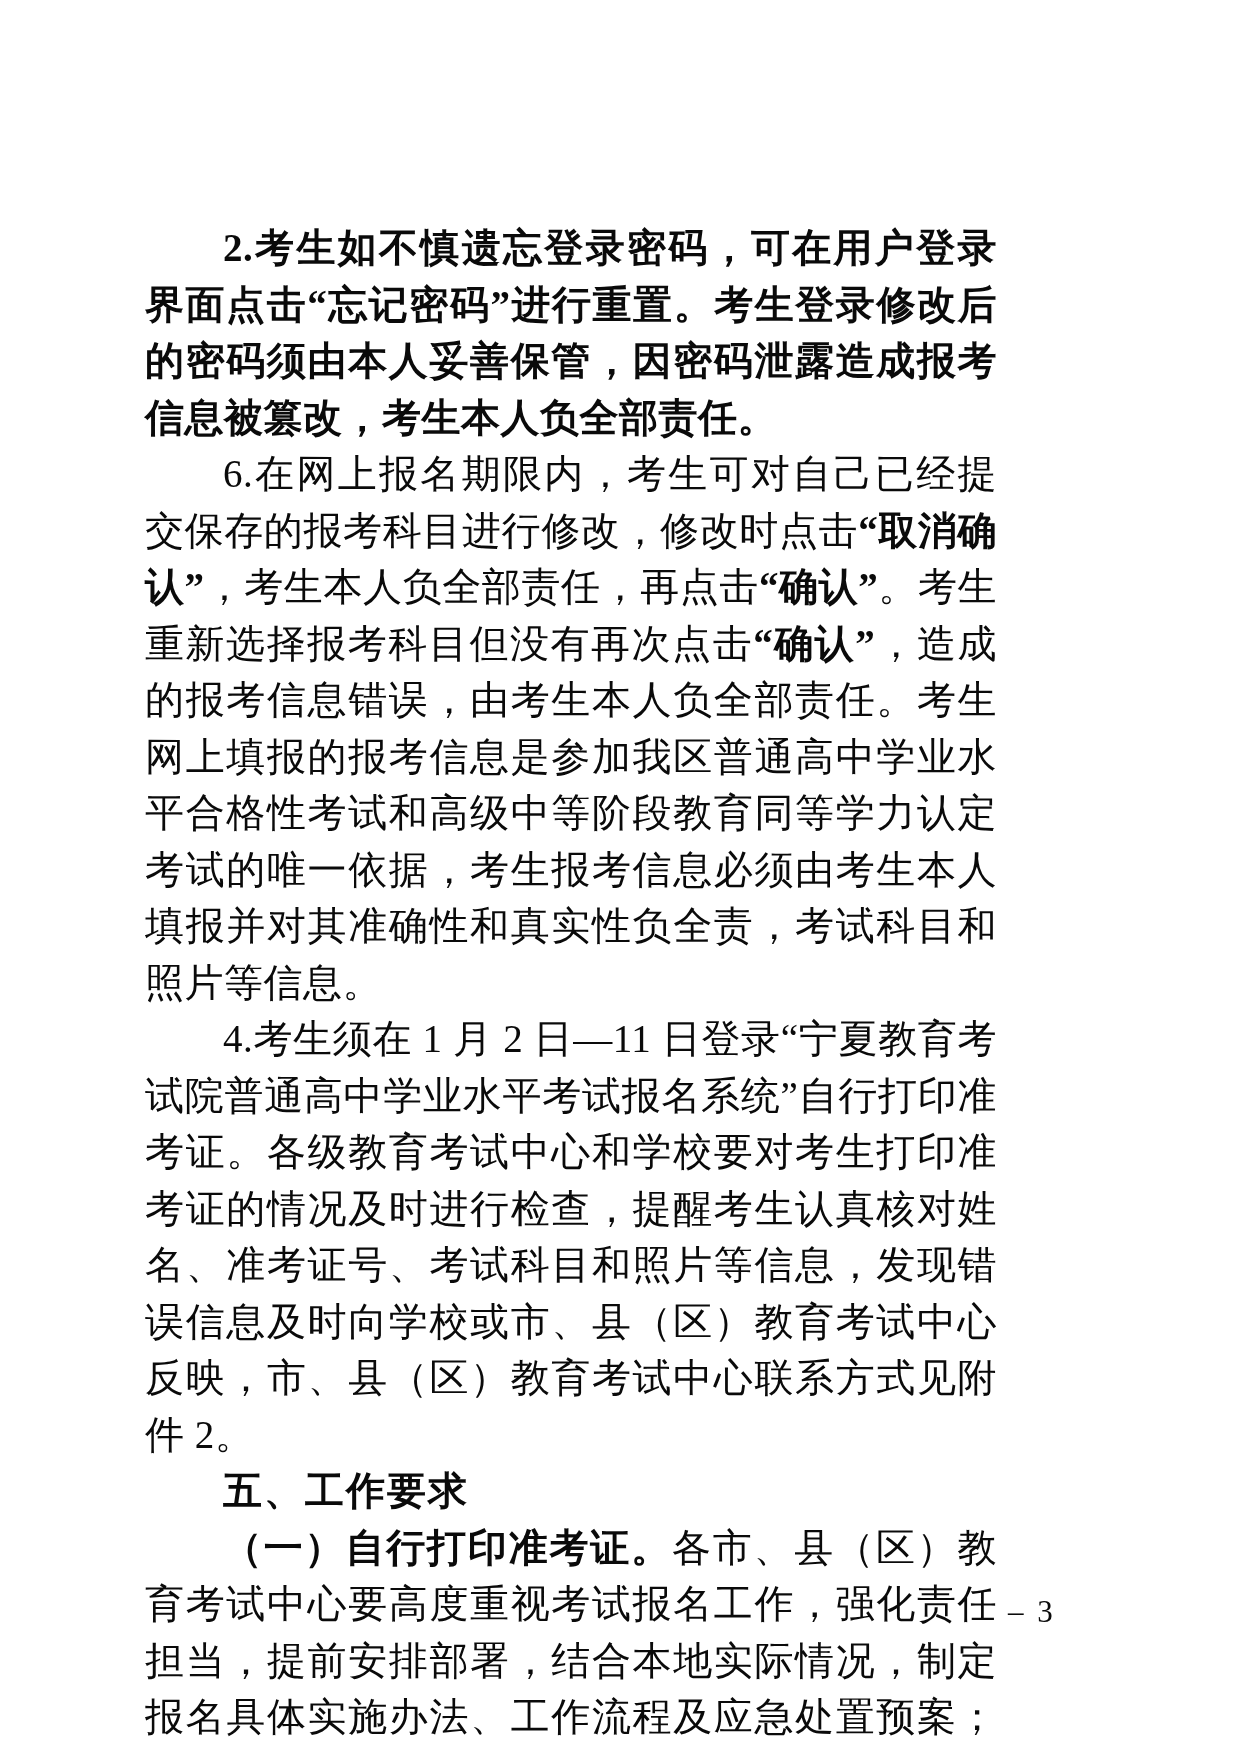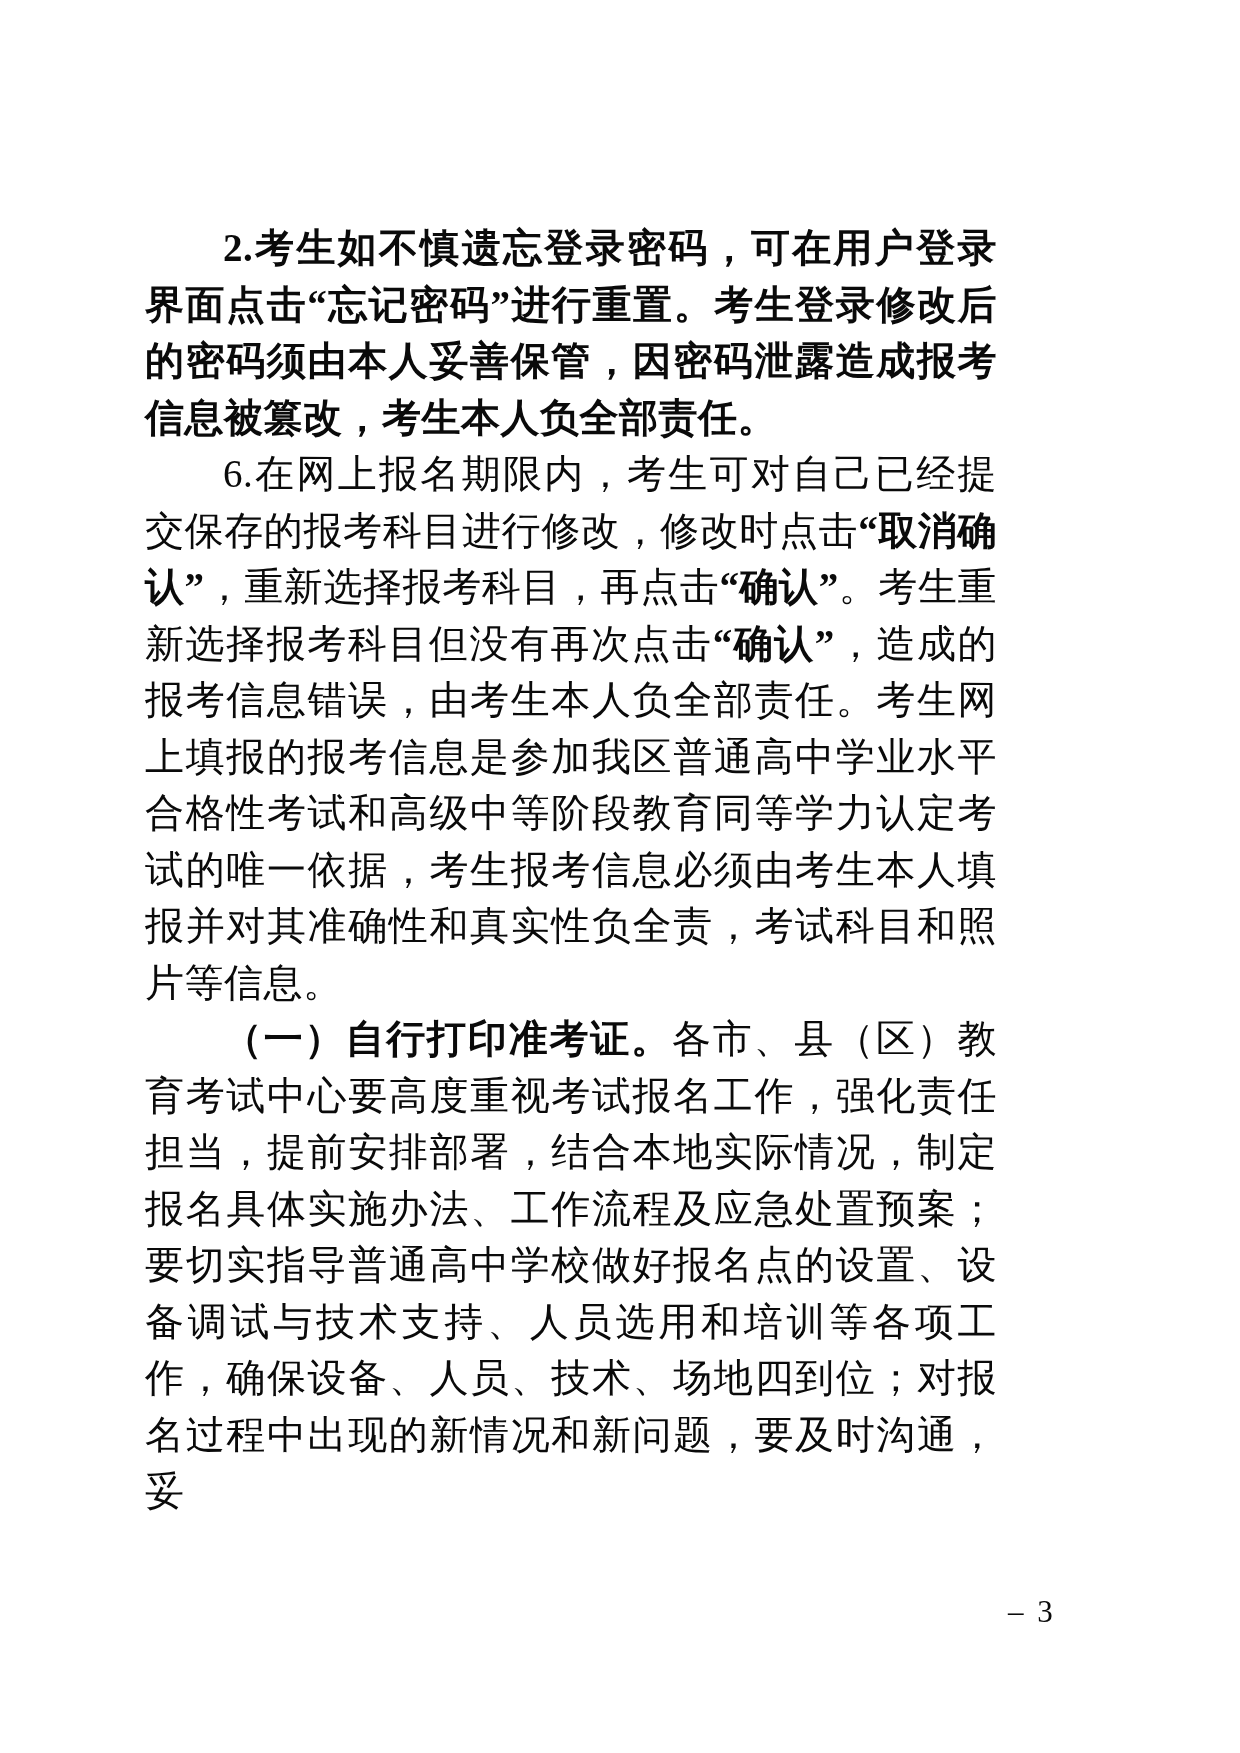--- a/index.html
+++ b/index.html
@@ -59,24 +59,30 @@
 
 <div class="page">
 
   <div class="content">
 
     <p class="para-bold">
       <span>2.考生如不慎遗忘登录密码，可在用户登录界面点击“忘记密码”进行重置。考生登录修改后的密码须由本人妥善保管，因密码泄露造成报考信息被篡改，考生本人负全部责任。</span>
     </p>
 
     <p>
-      <span>6.在网上报名期限内，考生可对自己已经提交保存的报考科目进行修改，修改时点击</span><span class="bold">“取消确认”</span><span>，重新选择报考科目，再点击</span><span class="bold">“确认”</span><span>。考生重新选择报考科目但没有再次点击</span><span class="bold">“确认”</span><span>，造成的报考信息错误，由考生本人负全部责任。考生网上填报的报考信息是参加我区普通高中学业水平合格性考试和高级中等阶段教育同等学力认定考试的唯一依据，考生报考信息必须由考生本人填报并对其准确性和真实性负全责，考试科目和照片等信息。</span>
+      <span>6.在网上报名期限内，考生可对自己已经提交保存的报考科目进行修改，修改时点击</span><span class="bold">“取消确认”</span><span>，考生本人负全部责任，再点击</span><span class="bold">“确认”</span><span>。考生重新选择报考科目但没有再次点击</span><span class="bold">“确认”</span><span>，造成的报考信息错误，由考生本人负全部责任。考生网上填报的报考信息是参加我区普通高中学业水平合格性考试和高级中等阶段教育同等学力认定考试的唯一依据，考生报考信息必须由考生本人填报并对其准确性和真实性负全责，考试科目和照片等信息。</span>
     </p>
 
+    <p>
+      <span>4.考生须在 1 月 2 日—11 日登录“宁夏教育考试院普通高中学业水平考试报名系统”自行打印准考证。各级教育考试中心和学校要对考生打印准考证的情况及时进行检查，提醒考生认真核对姓名、准考证号、考试科目和照片等信息，发现错误信息及时向学校或市、县（区）教育考试中心反映，市、县（区）教育考试中心联系方式见附件 2。</span>
+    </p>
 
+    <p class="section-heading">
+      <span>五、工作要求</span>
+    </p>
 
     <p>
       <span class="bold">（一）自行打印准考证。</span><span>各市、县（区）教育考试中心要高度重视考试报名工作，强化责任担当，提前安排部署，结合本地实际情况，制定报名具体实施办法、工作流程及应急处置预案；要切实指导普通高中学校做好报名点的设置、设备调试与技术支持、人员选用和培训等各项工作，确保设备、人员、技术、场地四到位；对报名过程中出现的新情况和新问题，要及时沟通，妥</span>
     </p>
 
   </div>
 
   <div class="page-number">– 3 –</div>
 
 </div>

